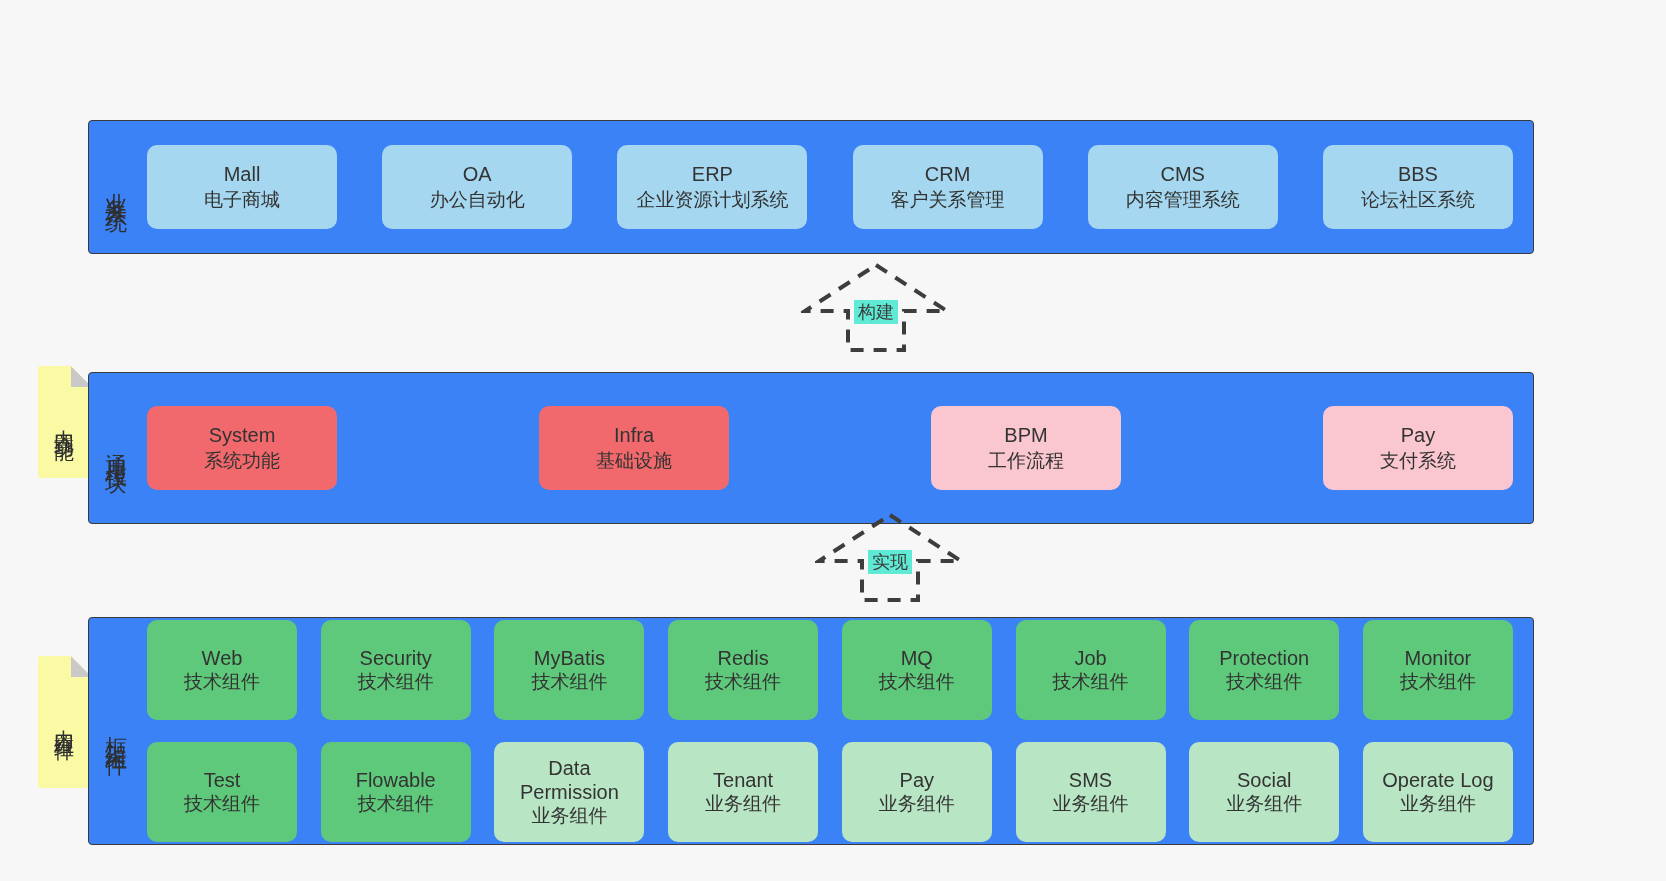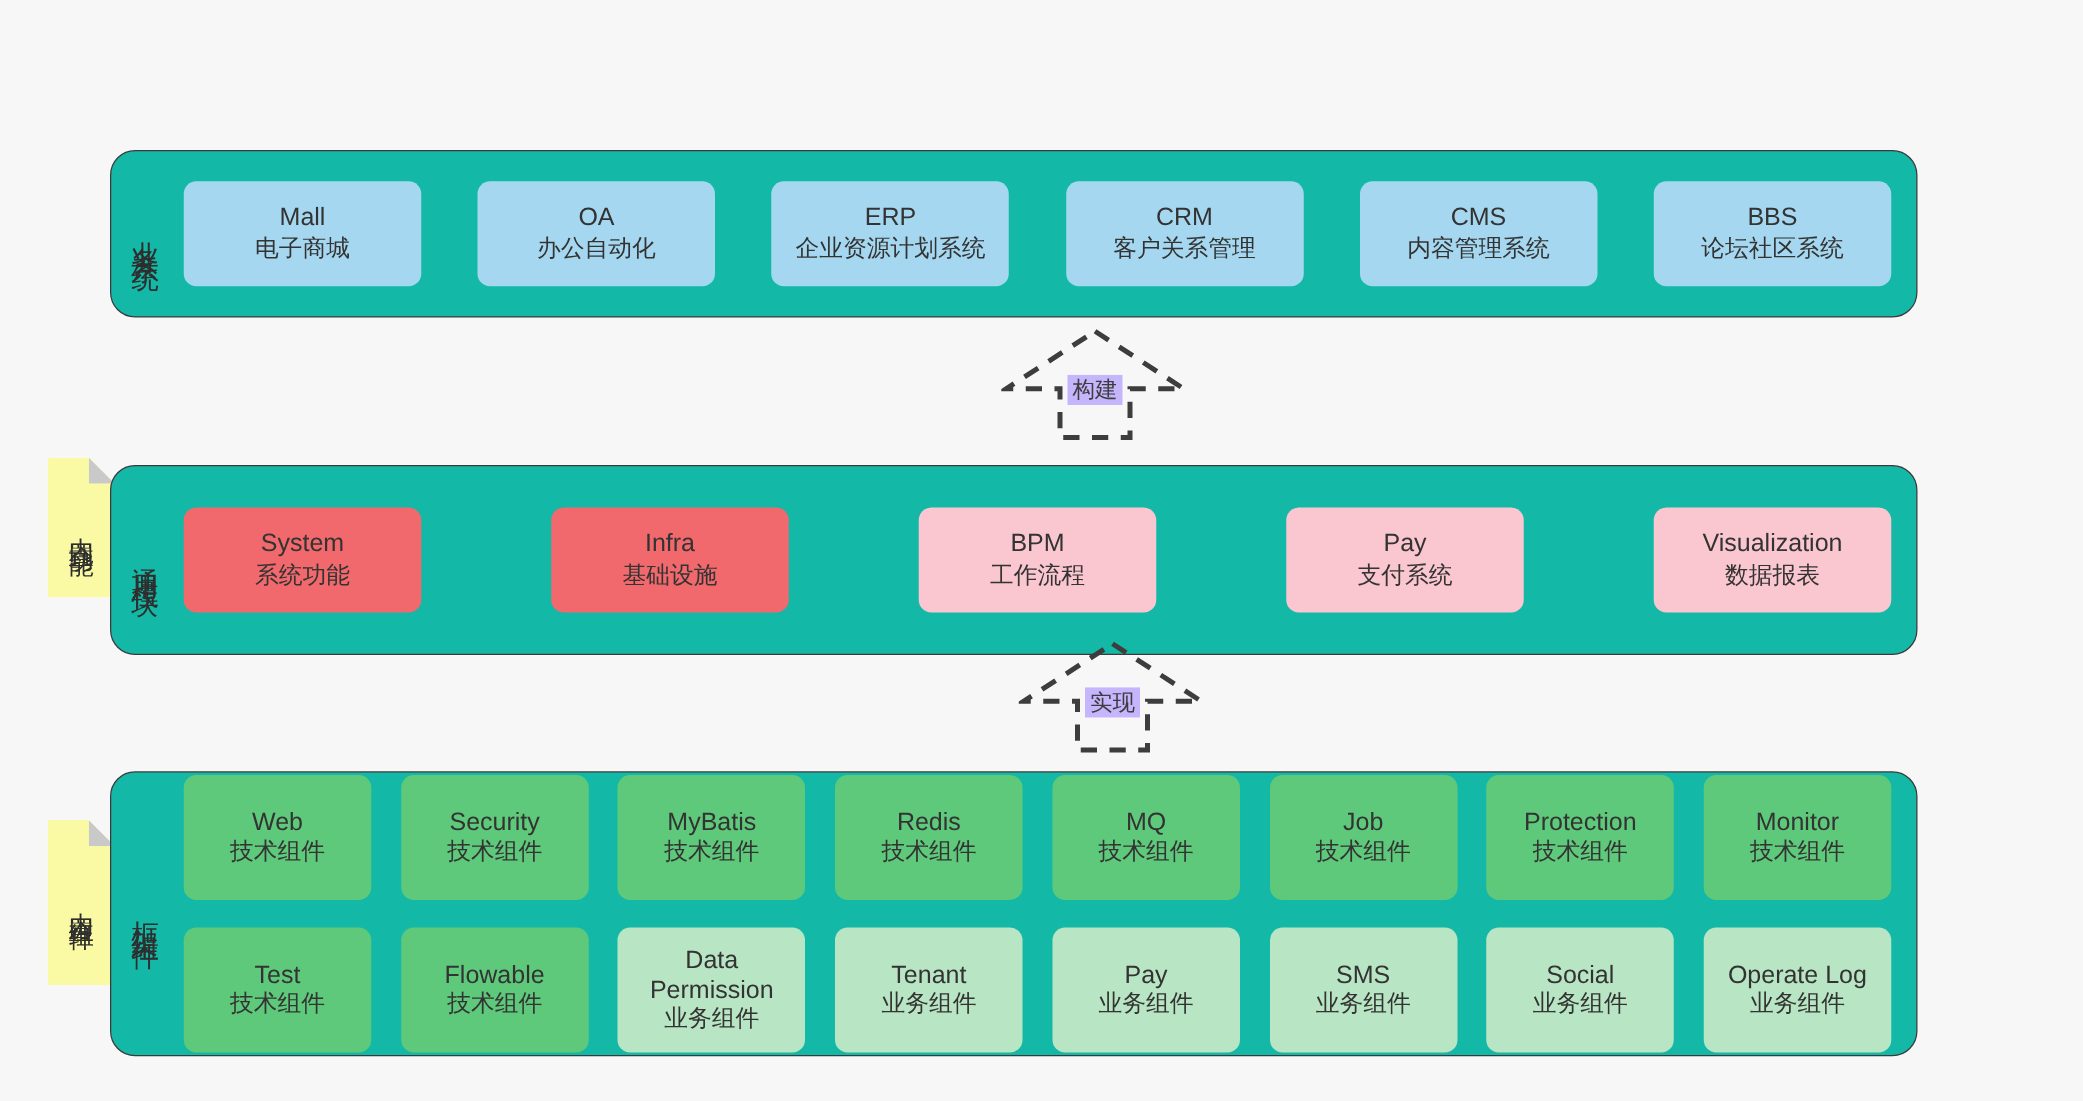--- a/index.html
+++ b/index.html
@@ -6,21 +6,21 @@
   .stage {
     position: relative; width: 1666px; height: 881px;
     background: #f7f7f7; overflow: hidden;
     font-family: "Liberation Sans", "DejaVu Sans", sans-serif;
     color: #333;
   }
 
   
   .panel {
     position: absolute; left: 88px; width: 1446px;
-    background: #14b8a6; border: 1.5px solid #3a3a3a; border-radius: 20px;
+    background: #3b82f6; border: 1.5px solid #3a3a3a; border-radius: 4px;
     box-sizing: border-box; z-index: 2;
   }
   #panel-business  { top: 120px; height: 134px; }
   #panel-modules   { top: 372px; height: 152px; }
   #panel-framework { top: 617px; height: 228px; }
 
   .panel-label {
     position: absolute; left: 12px; top: 50%; transform: translateY(-50%);
     writing-mode: vertical-rl; text-orientation: upright;
     font-size: 22px; letter-spacing: 6px; color: #2e2e2e; white-space: nowrap;
@@ -71,21 +71,21 @@
     font-size: 20px; letter-spacing: 4px; color: #2e2e2e; white-space: nowrap;
   }
 
   
   .arrow { position: absolute; width: 150px; height: 94px; z-index: 3; }
   #arrow-build     { left: 801px; top: 260px; }
   #arrow-implement { left: 815px; top: 510px; }
   .arrow svg { display: block; }
   .arrow-label {
     position: absolute; left: 50%; top: 51px; transform: translate(-50%, -46%);
-    background: #c4b5fd; padding: 0 4px; font-size: 18px; color: #3d3d3d;
+    background: #5eead4; padding: 0 4px; font-size: 18px; color: #3d3d3d;
     white-space: nowrap;
   }
 </style>
 </head>
 <body>
 
 <div class="stage">
 
   <div class="panel" id="panel-business">
     <div class="panel-label">业务系统</div>
@@ -141,24 +141,20 @@
         <div class="s">基础设施</div>
       </div>
       <div class="box wide pink">
         <div class="t">BPM</div>
         <div class="s">工作流程</div>
       </div>
       <div class="box wide pink">
         <div class="t">Pay</div>
         <div class="s">支付系统</div>
       </div>
-      <div class="box wide pink">
-        <div class="t">Visualization</div>
-        <div class="s">数据报表</div>
-      </div>
     </div>
   </div>
 
   <div class="arrow" id="arrow-implement">
     <svg width="150" height="94" viewBox="0 0 150 94">
       <path d="M75 5 L146 51 L103 51 L103 90 L47 90 L47 51 L4 51 Z" fill="none" stroke="#3d3d3d" stroke-width="4" stroke-dasharray="13 10"></path>
     </svg>
     <span class="arrow-label">实现</span>
   </div>
 

